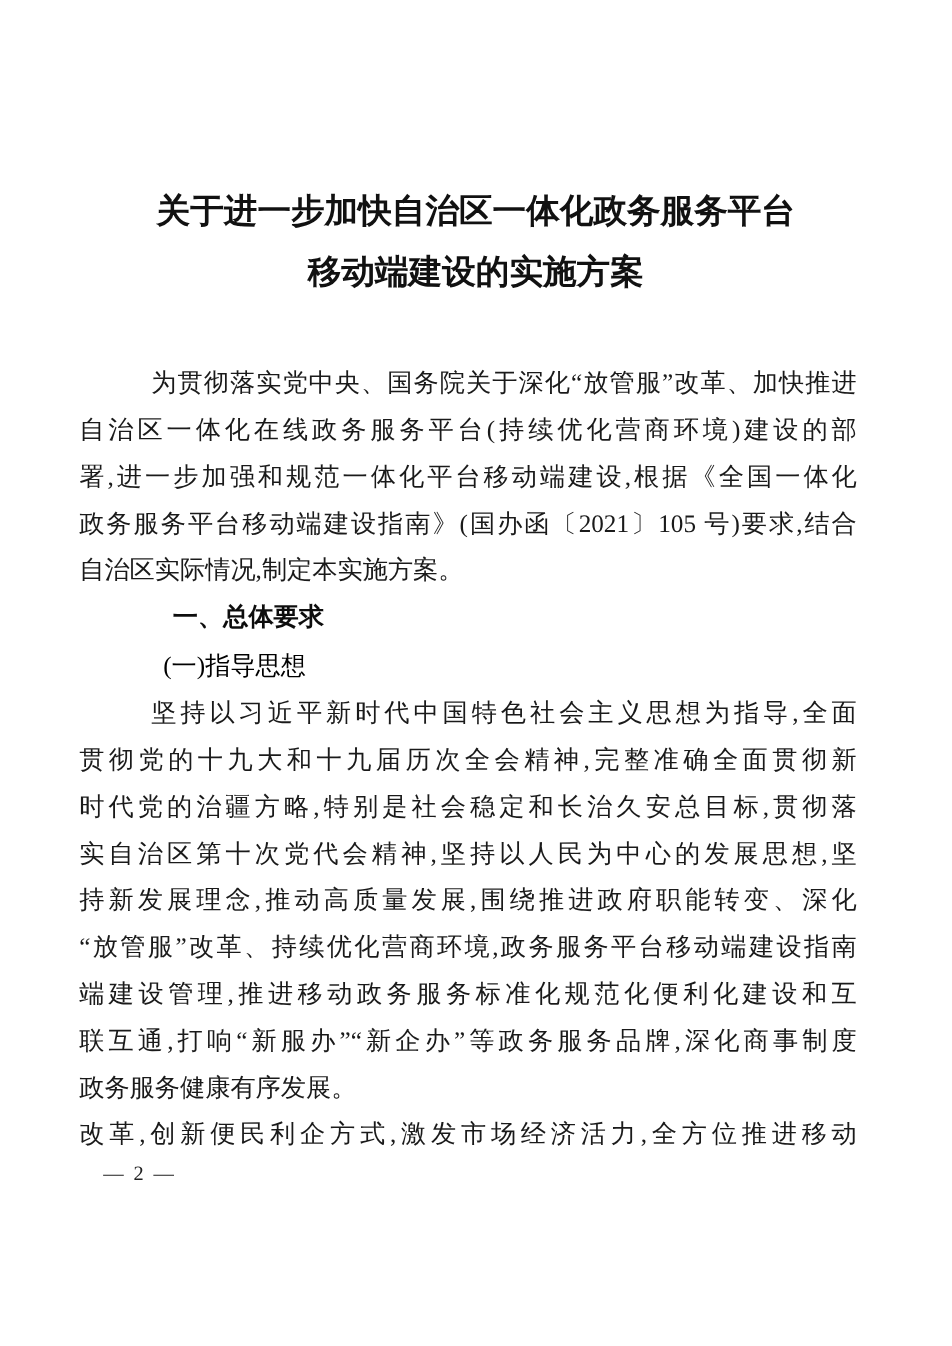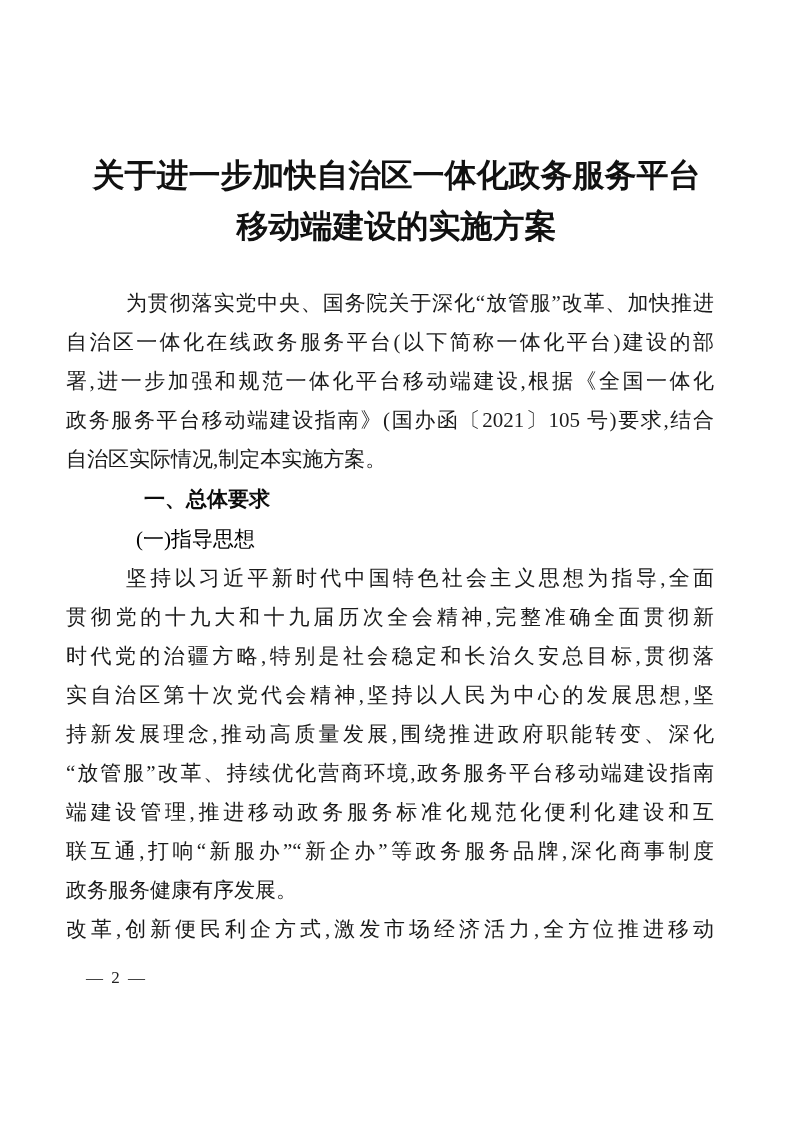--- a/index.html
+++ b/index.html
@@ -14,28 +14,28 @@
     background: #ffffff;
     color: #161616;
     overflow: hidden;
     font-family: "Liberation Serif", "DejaVu Serif", serif;
   }
   .doc-title {
     padding-top: 150px;
     text-align: center;
     font-family: "Liberation Sans", "DejaVu Sans", sans-serif;
     font-weight: bold;
-    font-size: 32px;
+    font-size: 28px;
     line-height: 51px;
     color: #111111;
   }
   .content {
     position: absolute;
     left: 66px;
-    top: 284px;
+    top: 300px;
     width: 648px;
   }
   .body-line {
     font-size: 21px;
     line-height: 39px;
     height: 39px;
     white-space: nowrap-disabled; 
     text-align: justify;
     text-align-last: justify;
     -moz-text-align-last: justify;
@@ -82,21 +82,21 @@
 
   <div class="doc-title">
     <div>关于进一步加快自治区一体化政务服务平台</div>
     <div>移动端建设的实施方案</div>
   </div>
 
   <div class="content">
 
     <div>
       <div class="body-line first-line">为贯彻落实党中央、国务院关于深化“放管服”改革、加快推进</div>
-      <div class="body-line">自治区一体化在线政务服务平台(以下简称一体化平台)建设的部</div>
+      <div class="body-line">自治区一体化在线政务服务平台(持续优化营商环境)建设的部</div>
       <div class="body-line">署,进一步加强和规范一体化平台移动端建设,根据《全国一体化</div>
       <div class="body-line">政务服务平台移动端建设指南》(国办函〔2021〕105 号)要求,结合</div>
       <div class="body-line last-line">自治区实际情况,制定本实施方案。</div>
     </div>
 
     <div class="heading-1">一、总体要求</div>
     <div class="heading-2">(一)指导思想</div>
 
     <div>
       <div class="body-line first-line">坚持以习近平新时代中国特色社会主义思想为指导,全面</div>

